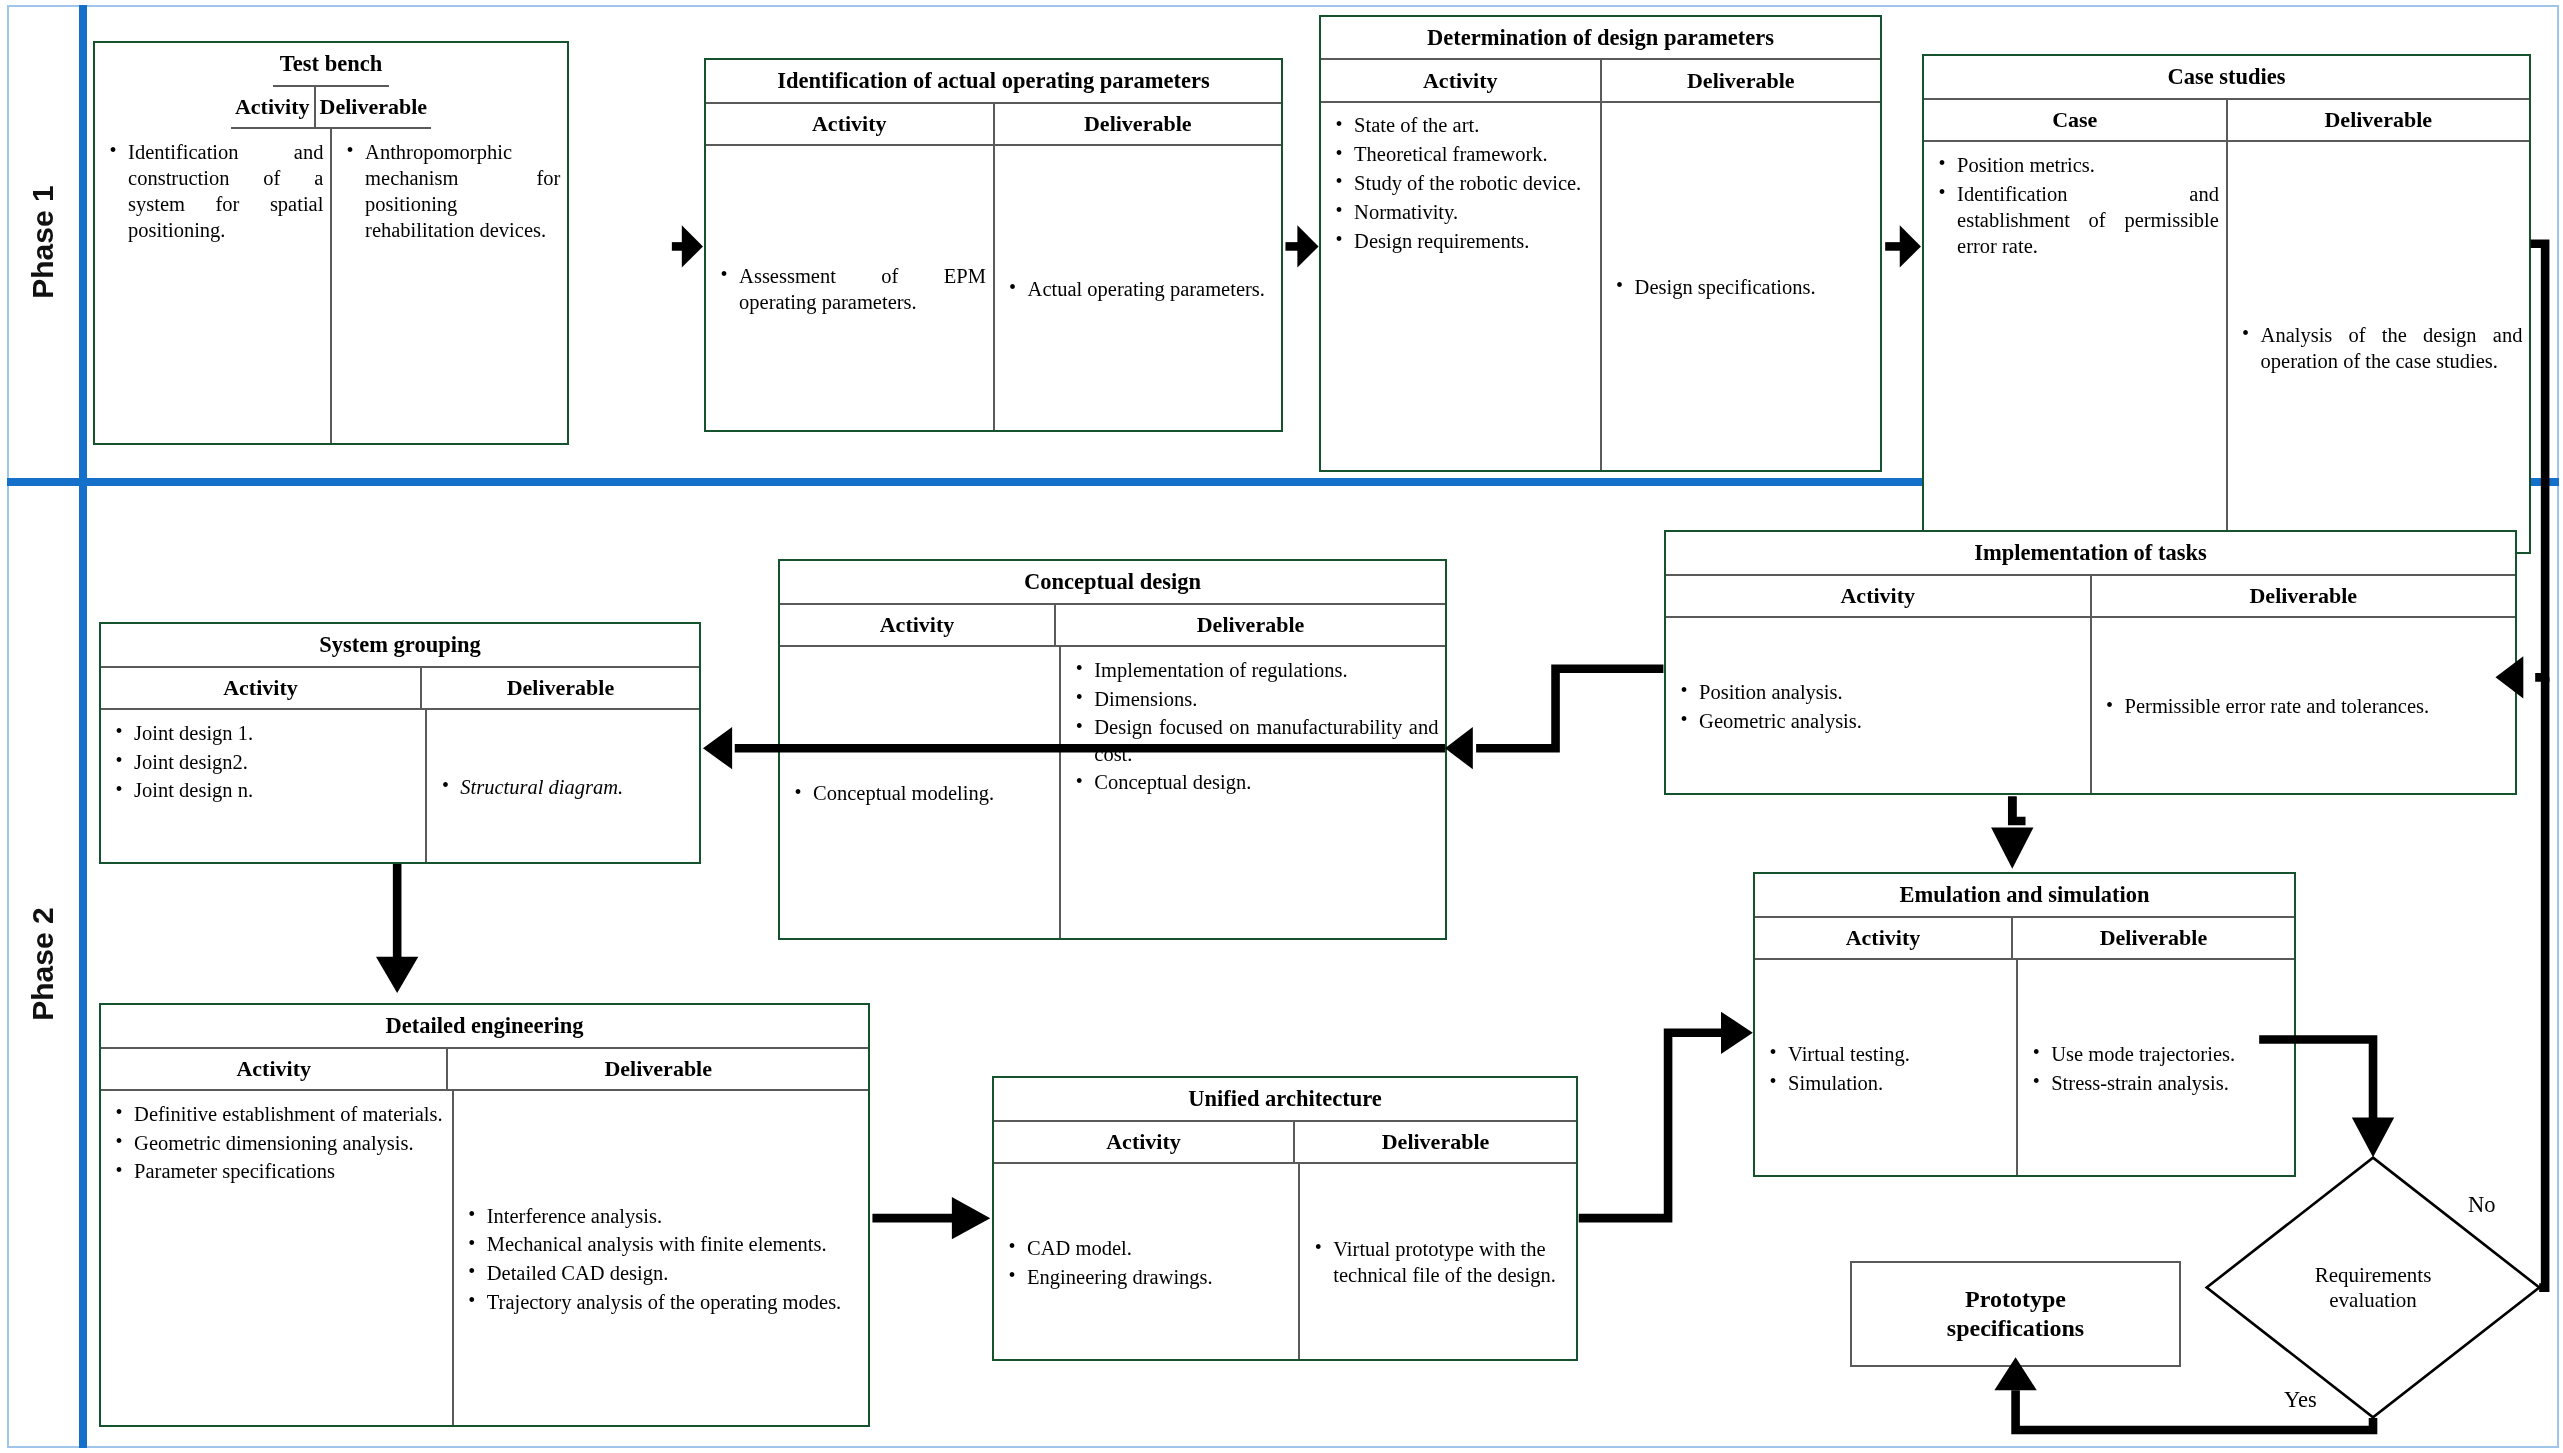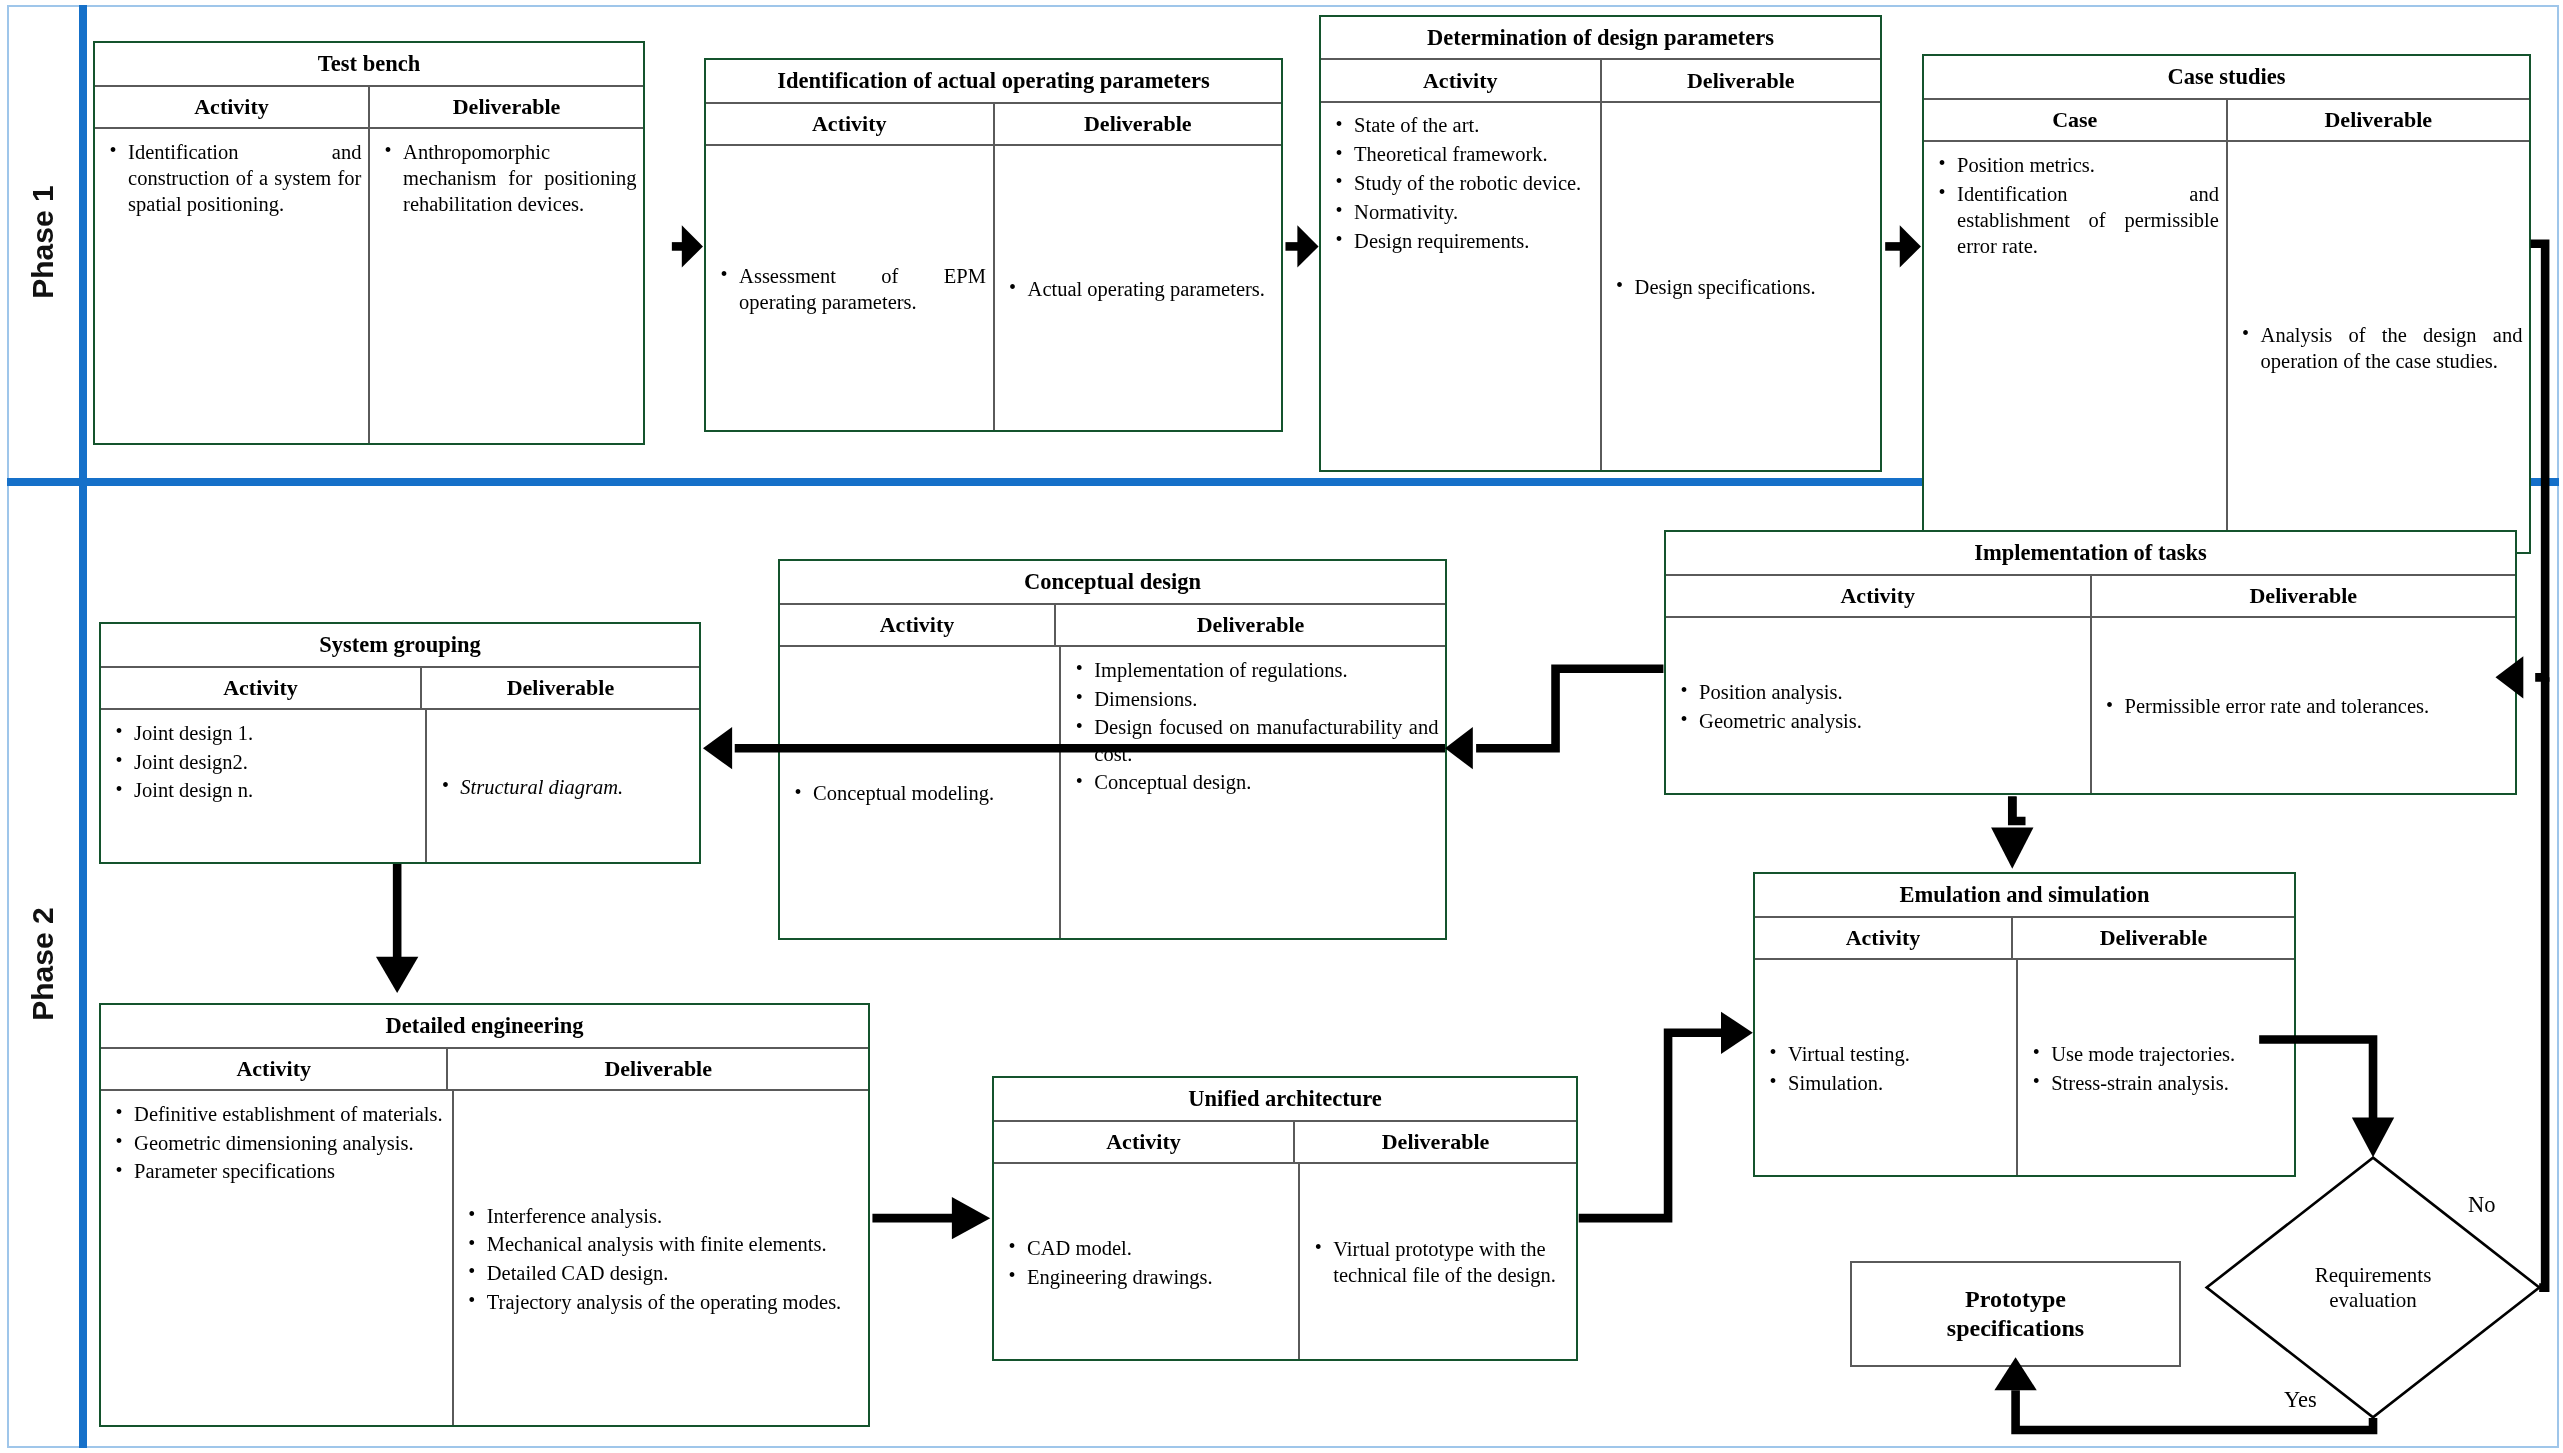--- a/index.html
+++ b/index.html
@@ -62,21 +62,21 @@
 
   <div class="phase-frame" style="left:6.6px;top:5.3px;width:2552px;height:477px;"></div>
   <div class="phase-frame" style="left:6.6px;top:482px;width:2552px;height:966px;"></div>
 
   <div class="blue-vline" style="left:79px;top:5.3px;width:8px;height:1443px;"></div>
   <div class="blue-hline" style="left:6.6px;top:478px;width:2552px;height:8px;"></div>
 
   <div class="phase-label" style="left:-30px;top:225px;width:146px;">Phase 1</div>
   <div class="phase-label" style="left:-30px;top:947px;width:146px;">Phase 2</div>
 
-  <div class="node" style="left:93px;top:41px;width:552px;height:404px;">
+  <div class="node" style="left:93px;top:41px;width:476px;height:404px;align-items:center;">
     <div class="title">Test bench</div>
     <div class="hdr">
       <div class="cell">Activity</div>
       <div class="cell">Deliverable</div>
     </div>
     <div class="body">
       <div class="cell">
         <ul class="bl">
             <li>Identification and construction of a system for spatial positioning.</li>
           </ul>

